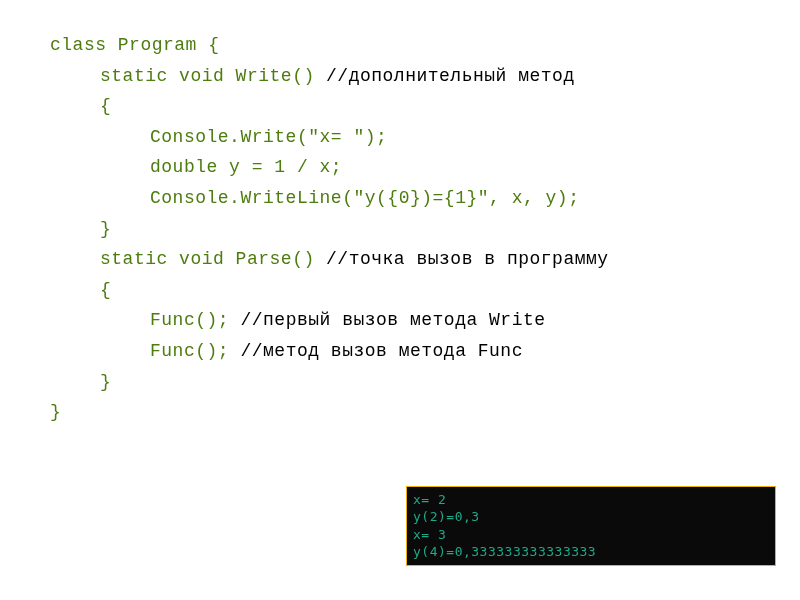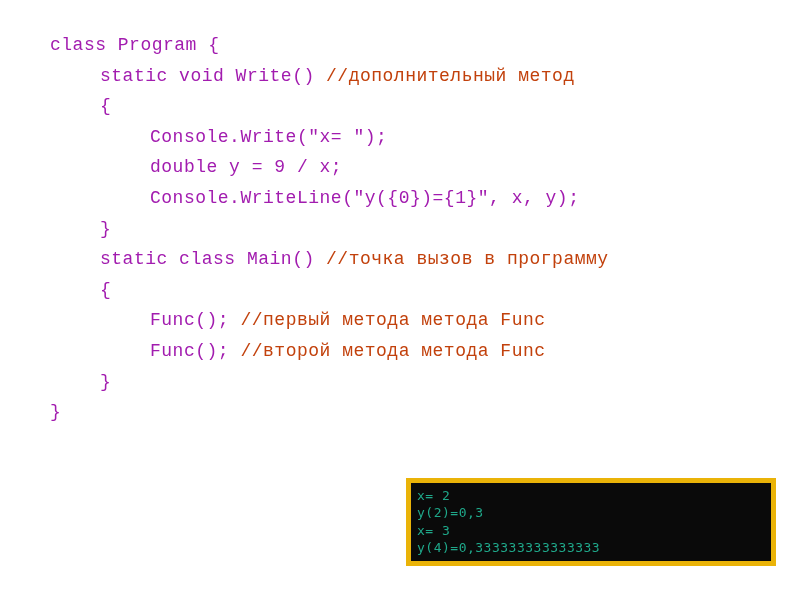--- a/index.html
+++ b/index.html
@@ -11,52 +11,52 @@
     font-size: 18px;
     line-height: 1.7;
     padding: 30px 20px 20px 50px;
     position: relative;
     overflow: hidden;
     letter-spacing: 0.5px;
   }
   .code { color: #333; }
   .indent1 { padding-left: 50px; }
   .indent2 { padding-left: 100px; }
-  .comment { color: #c2410c; }
-  .black { color: #a21caf; }
+  .comment { color: #000000; }
+  .black { color: #4d7c0f; }
   .console-box {
     position: absolute;
     bottom: 34px;
     right: 24px;
     width: 370px;
     background: #0a0a0a;
-    border: 5px solid #eab308;
+    border: 1px solid #eab308;
     padding: 4px 6px;
     font-family: "Consolas", monospace;
     font-size: 13px;
     line-height: 1.35;
     color: #1fa88a;
   }
   .console-box div { white-space: pre; }
 </style>
 </head>
 <body>
 
 <div class="code">
   <div><span class="black">class Program    {</span></div>
   <div class="indent1"><span class="black">static void Write()   </span><span class="comment">//дополнительный метод</span></div>
   <div class="indent1"><span class="black">{</span></div>
   <div class="indent2"><span class="black">Console.Write("x= ");</span></div>
-  <div class="indent2"><span class="black">double y = 9 / x;</span></div>
+  <div class="indent2"><span class="black">double y = 1 / x;</span></div>
   <div class="indent2"><span class="black">Console.WriteLine("y({0})={1}", x, y);</span></div>
   <div class="indent1"><span class="black">}</span></div>
-  <div class="indent1"><span class="black">static class Main()   </span><span class="comment">//точка вызов в программу</span></div>
+  <div class="indent1"><span class="black">static void Parse()   </span><span class="comment">//точка вызов в программу</span></div>
   <div class="indent1"><span class="black">{</span></div>
-  <div class="indent2"><span class="black">Func();  </span><span class="comment">//первый метода метода Func</span></div>
-  <div class="indent2"><span class="black">Func();  </span><span class="comment">//второй метода метода Func</span></div>
+  <div class="indent2"><span class="black">Func();  </span><span class="comment">//первый вызов метода Write</span></div>
+  <div class="indent2"><span class="black">Func();  </span><span class="comment">//метод вызов метода Func</span></div>
   <div class="indent1"><span class="black">}</span></div>
   <div><span class="black">}</span></div>
 </div>
 
 <div class="console-box">
   <div>x= 2</div>
   <div>y(2)=0,3</div>
   <div>x= 3</div>
   <div>y(4)=0,333333333333333</div>
 </div>

